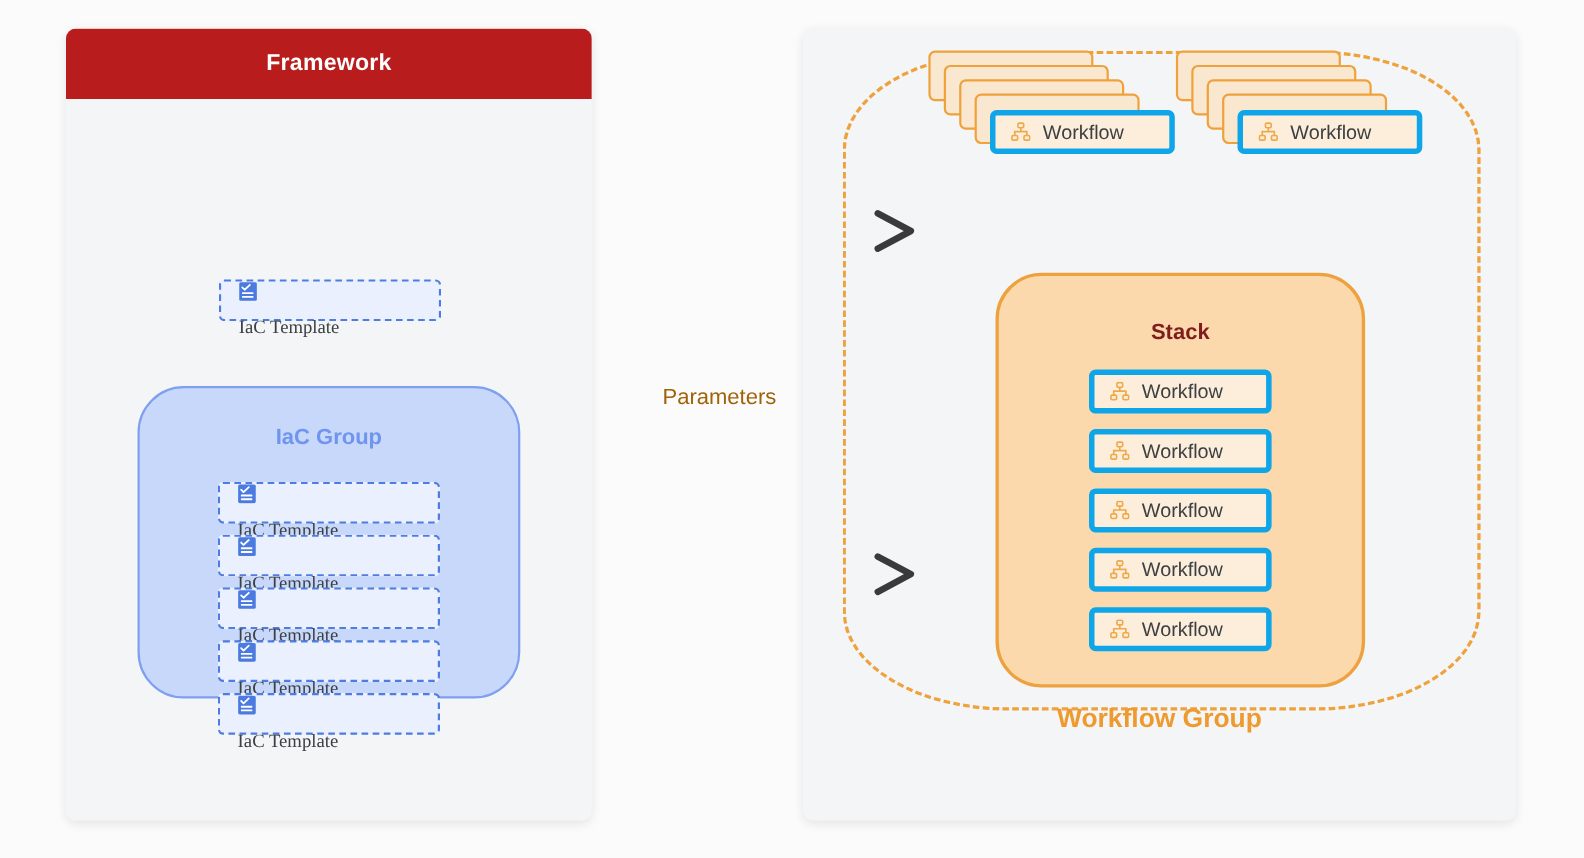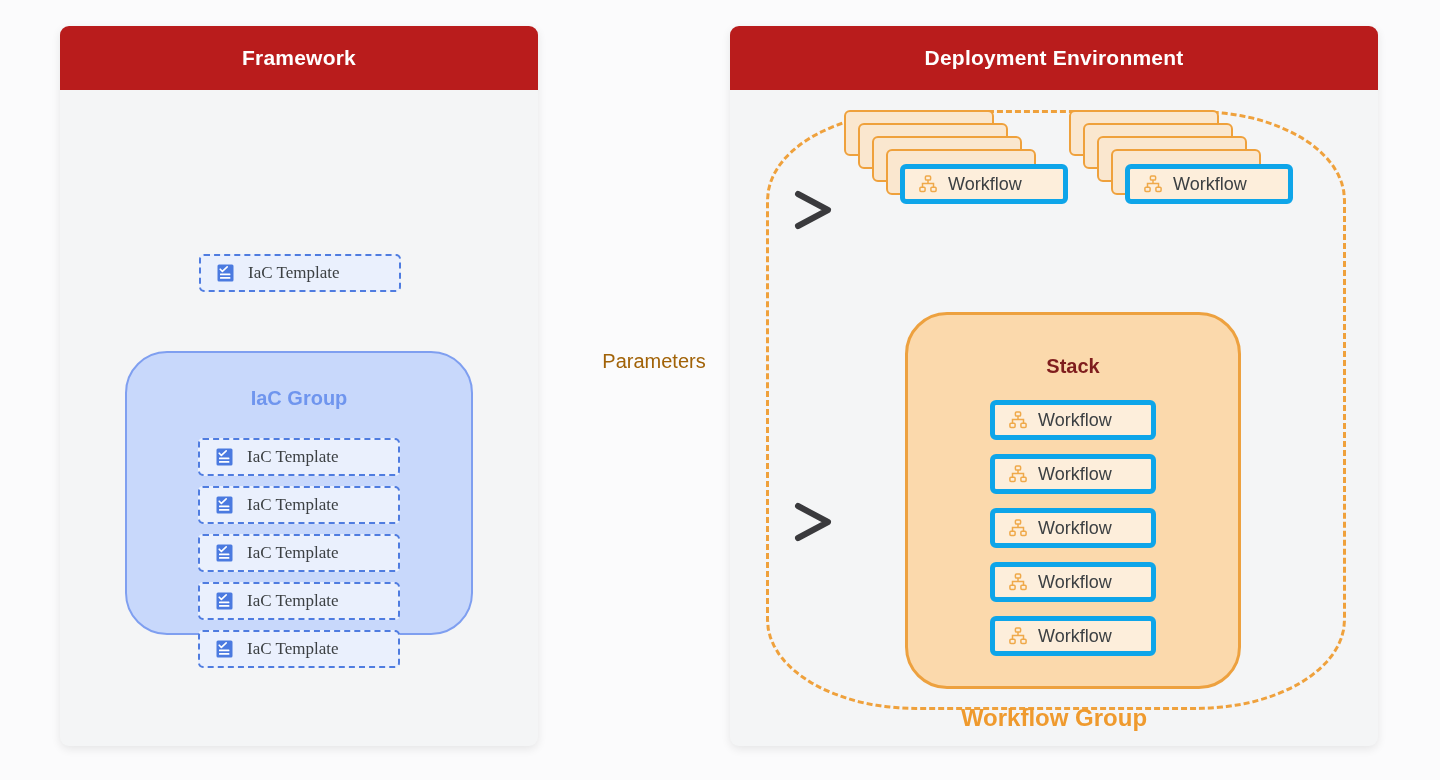--- a/index.html
+++ b/index.html
@@ -40,27 +40,28 @@
     letter-spacing: 0.2px;
   }
   .panel-body { position: relative; height: calc(100% - 64px); }
 
   #panel-framework { left: 60px; top: 26px; width: 478px; height: 720px; }
   #panel-deployment { left: 730px; top: 26px; width: 648px; height: 720px; }
 
   
   .iac-chip {
     display: flex;
-    align-items: center;
+    align-items: flex-start;
     gap: 14px;
     background: #eaf0fd;
     border: 2px dashed #4f7ce0;
     border-radius: 5px;
     height: 38px;
     padding: 0 16px;
+    flex-direction: column;
   }
   .iac-chip-label {
     font-size: 17px;
     color: #3c4043;
     font-family: "Liberation Serif", serif;
   }
   .tpl-icon { width: 17px; height: 18px; flex: 0 0 auto; display: block; }
 
   #iac-template-standalone {
     position: absolute;
@@ -258,23 +259,20 @@
 </svg>
               <span class="iac-chip-label">IaC Template</span>
             </div>
           </div>
       </div>
 
     </div>
   </div>
 
   <div class="panel" id="panel-deployment">
-    <div class="panel-header">
-      <span class="panel-header-title">Deployment Environment</span>
-    </div>
     <div class="panel-body">
 
       <div id="workflow-group-boundary"></div>
       <div id="workflow-group-label">Workflow Group</div>
 
       <div class="wf-stack" id="wf-stack-1">
         <div class="shadow-card" style="left:0px;  top:0px;"></div>
         <div class="shadow-card" style="left:14px; top:13px;"></div>
         <div class="shadow-card" style="left:28px; top:26px;"></div>
         <div class="shadow-card" style="left:42px; top:39px;"></div>

